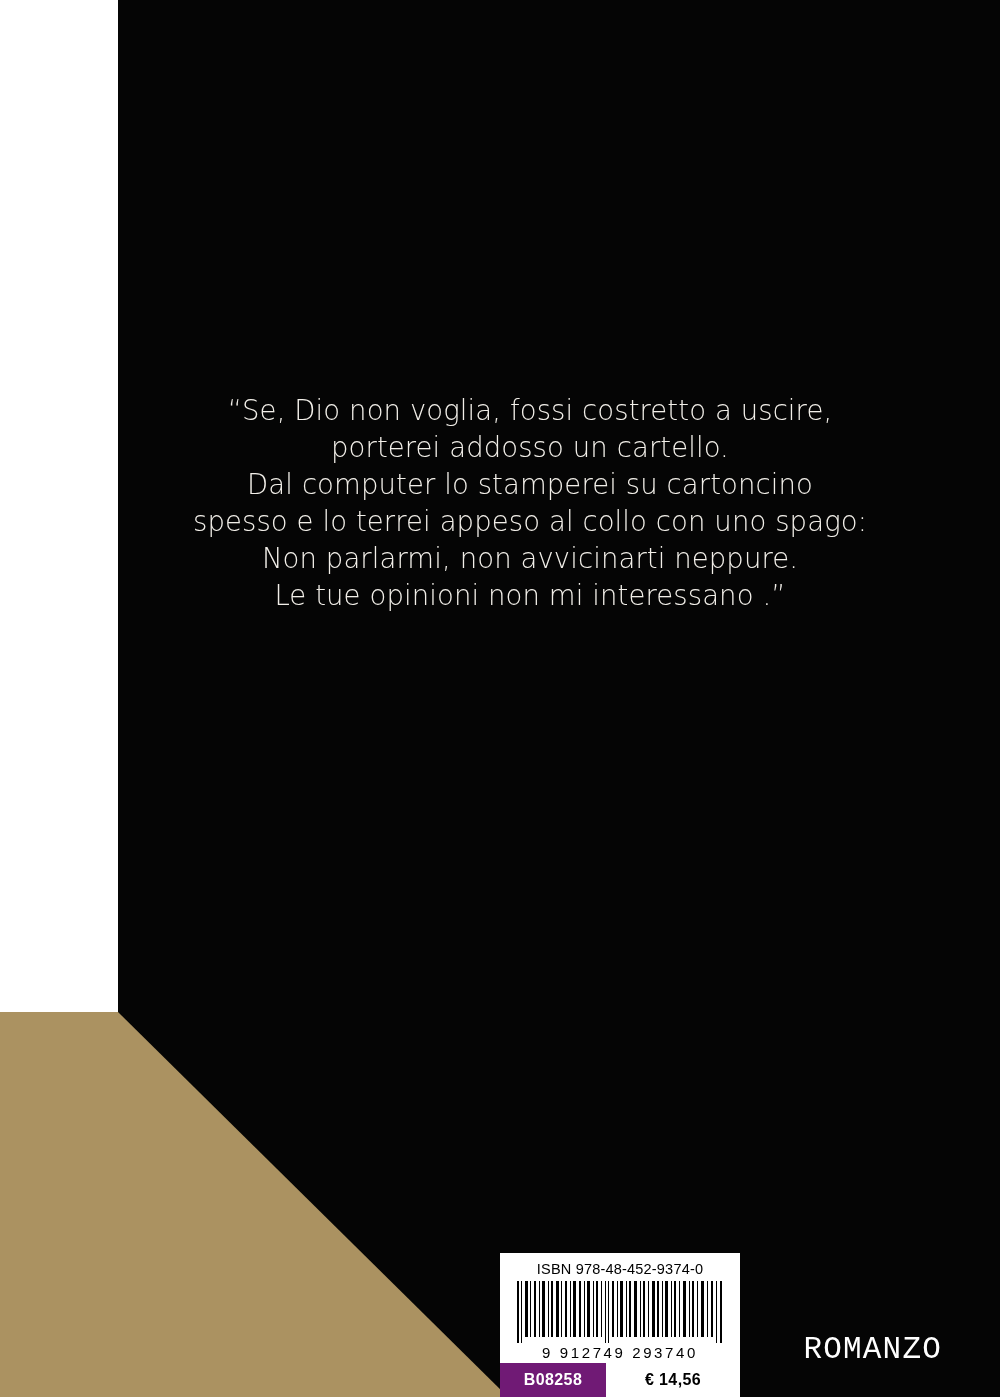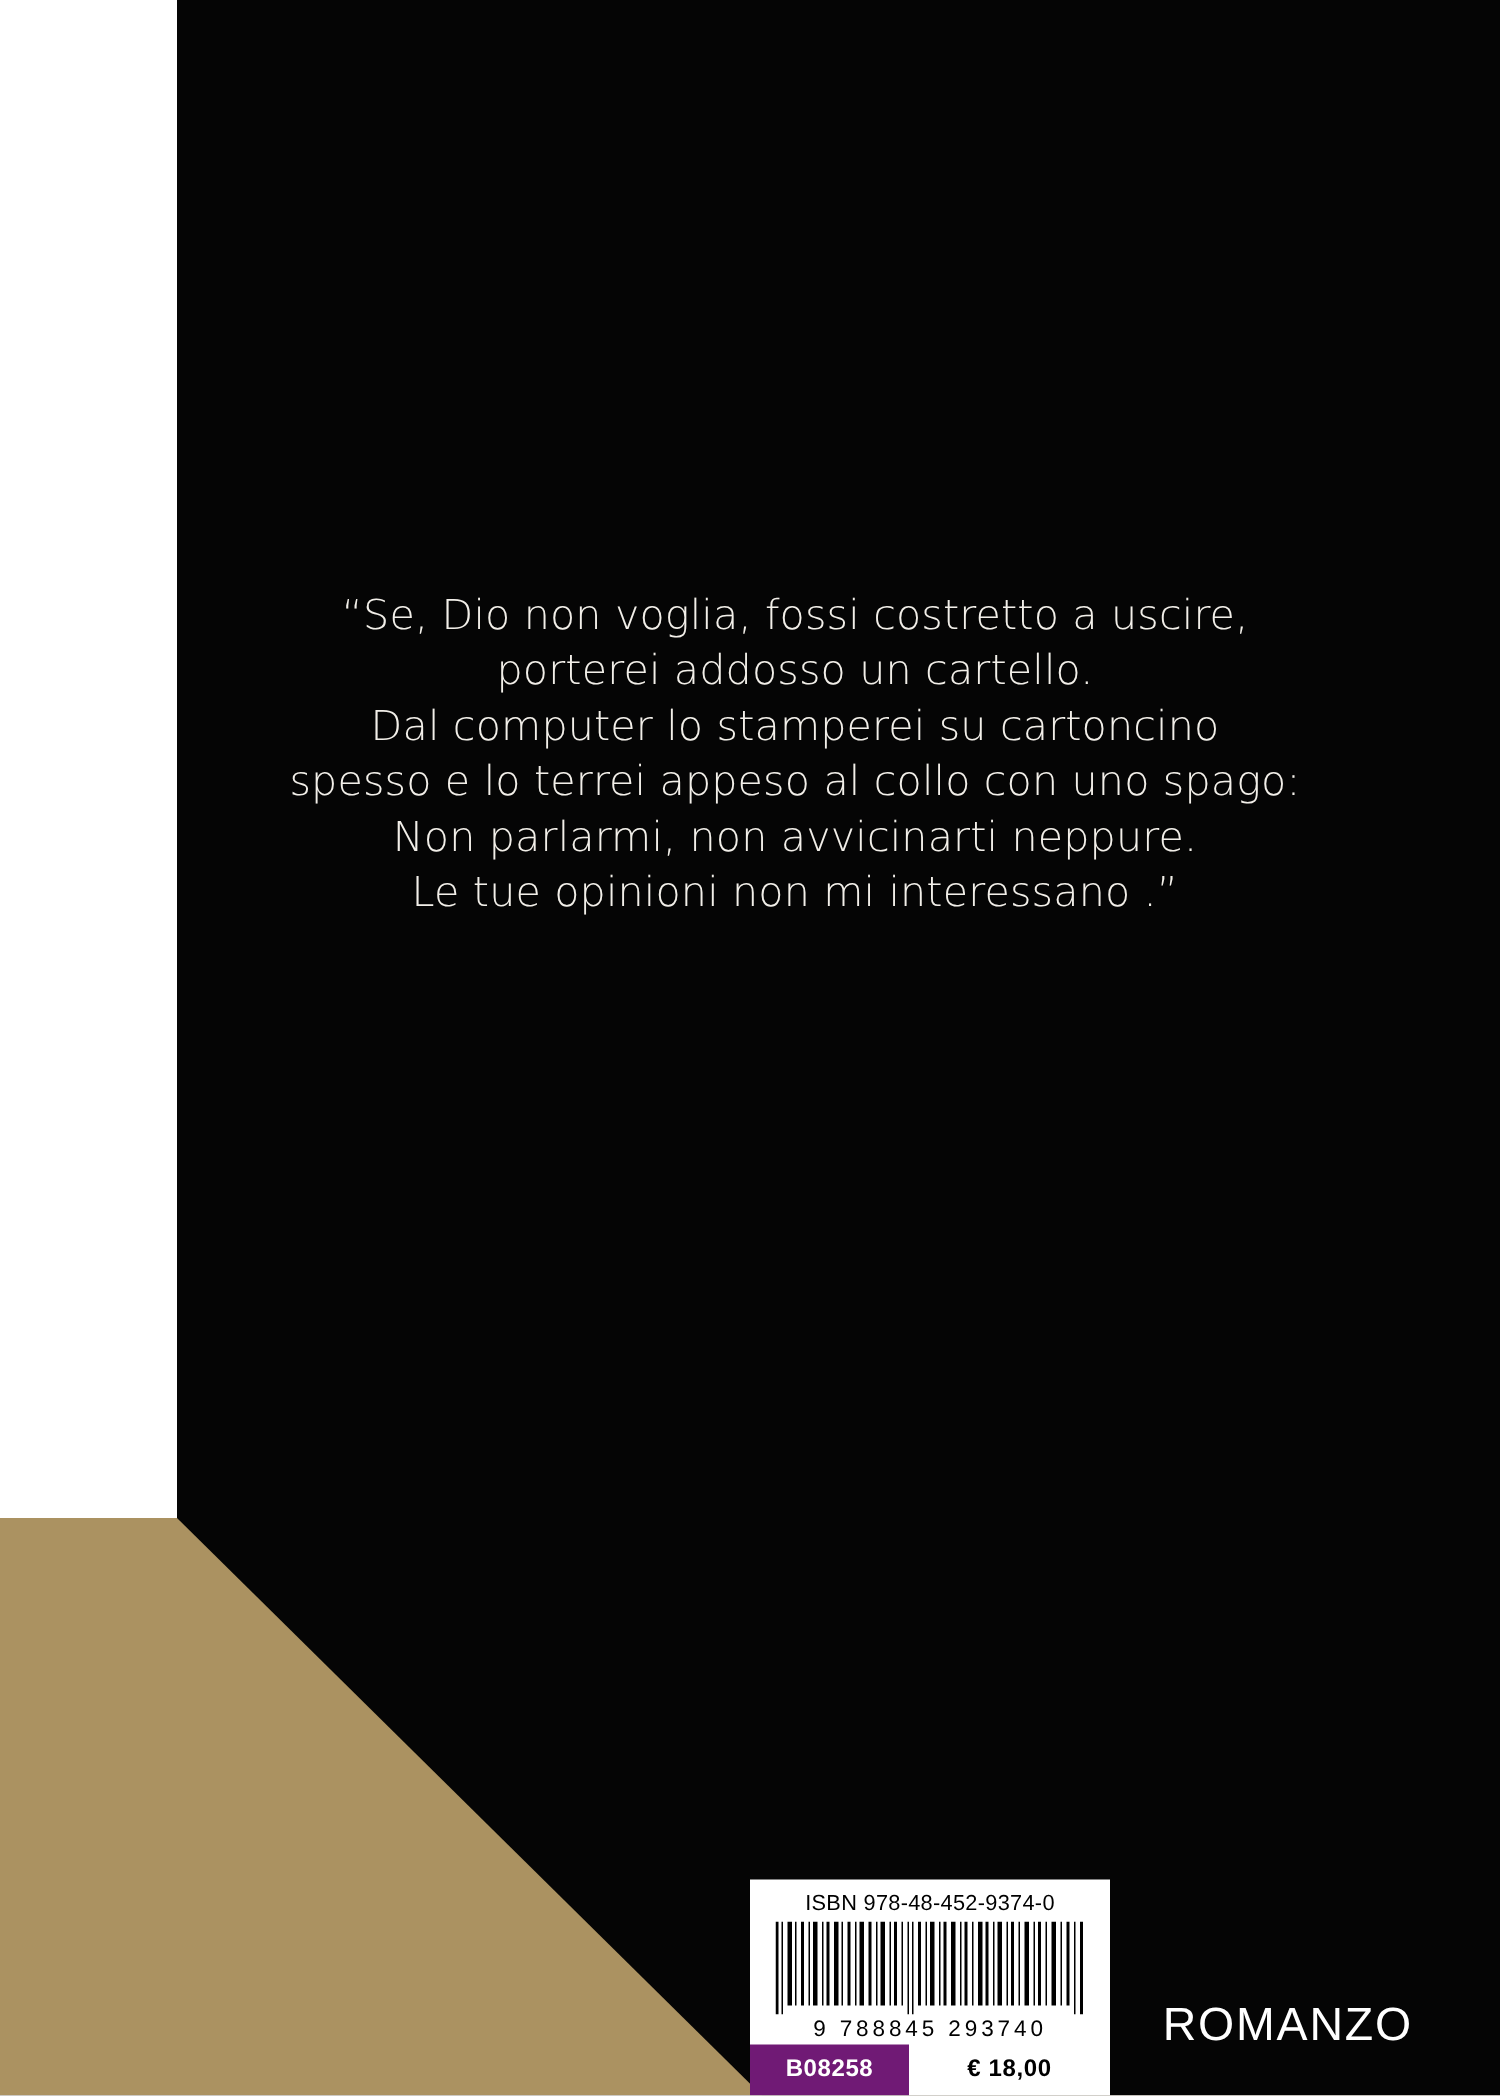--- a/index.html
+++ b/index.html
@@ -145,21 +145,21 @@
     letter-spacing: 0.4px;
   }
 
   
   .imprint {
     position: absolute;
     right: 58px;
     bottom: 28px;
     text-align: center;
     color: #ffffff;
-    font-family: Liberation Sans, sans-serif;
+    font-family: Liberation Mono, monospace;
     font-size: 31px;
     line-height: 38px;
     letter-spacing: 1.2px;
   }
   .imprint div { display: block; }
 </style>
 </head>
 <body>
 
 <div id="book-back-cover">
@@ -222,25 +222,25 @@
       <rect x="172" y="0" width="1" height="56" fill="#000"></rect>
       <rect x="175" y="0" width="2" height="56" fill="#000"></rect>
       <rect x="180" y="0" width="1" height="56" fill="#000"></rect>
       <rect x="184" y="0" width="3" height="56" fill="#000"></rect>
       <rect x="190" y="0" width="1" height="56" fill="#000"></rect>
       <rect x="194" y="0" width="2" height="56" fill="#000"></rect>
       <rect x="199" y="0" width="1" height="62" fill="#000"></rect>
       <rect x="203" y="0" width="2" height="62" fill="#000"></rect>
     </svg>
 
-    <div class="barcode-digits">9 788845 293740</div>
+    <div class="barcode-digits">9 912749 293740</div>
 
     <div class="barcode-footer">
       <div class="price-code">B08258</div>
-      <div class="price-value">€ 18,00</div>
+      <div class="price-value">€ 14,56</div>
     </div>
   </div>
 
   <div class="imprint">
     <div>ROMANZO</div>
   </div>
 
 </div>
 
 </body></html>

